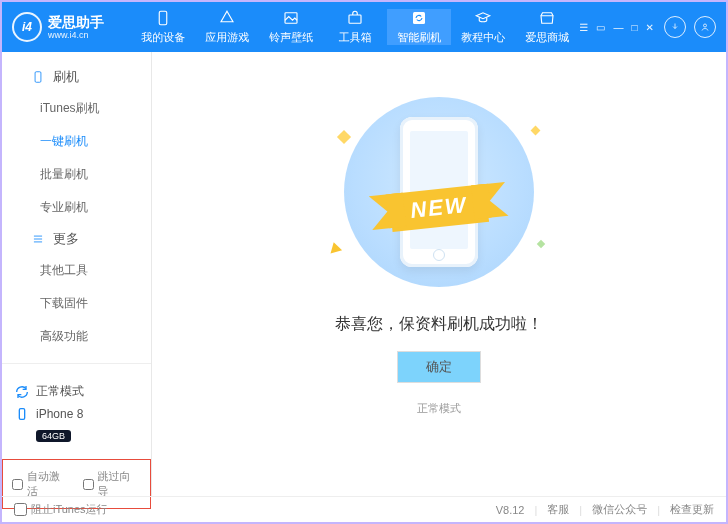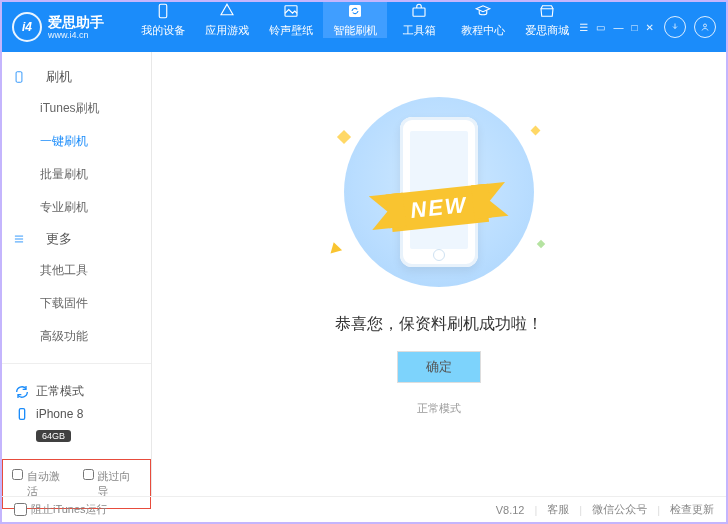--- a/index.html
+++ b/index.html
@@ -4,45 +4,45 @@
 <style>
   * { box-sizing: border-box; margin: 0; padding: 0; font-family: "Microsoft YaHei", Arial, sans-serif; }
   body { width: 728px; height: 524px; overflow: hidden; background: #fff; }
   .window { width: 728px; height: 524px; border: 2px solid #c4b5fd; display: flex; flex-direction: column; }
   .titlebar { height: 50px; background: #1b8cfa; display: flex; align-items: center; color: #fff; padding: 0 10px; }
   .logo-block { display: flex; align-items: center; gap: 6px; width: 130px; }
   .logo-circle { width: 30px; height: 30px; border: 2px solid rgba(255,255,255,0.9); border-radius: 50%; display: flex; align-items: center; justify-content: center; font-size: 12px; font-weight: bold; font-style: italic; }
   .logo-text { display: flex; flex-direction: column; line-height: 1; }
   .logo-text .t1 { font-size: 14px; font-weight: bold; }
   .logo-text .t2 { font-size: 9px; opacity: 0.9; margin-top: 2px; }
-  .nav { display: flex; height: 100%; align-items: flex-start; }
+  .nav { display: flex; height: 100%; align-items: center; }
   .nav-item { width: 64px; display: flex; flex-direction: column; align-items: center; justify-content: center; font-size: 11px; gap: 3px; cursor: pointer; }
   .nav-item.active { background: #409eff; }
   .nav-icon { width: 18px; height: 18px; display: flex; align-items: center; justify-content: center; }
   .nav-icon svg { width: 18px; height: 18px; fill: none; stroke: #fff; stroke-width: 1.5; }
   .spacer { flex: 1; }
   .win-controls { display: flex; align-items: center; gap: 8px; font-size: 10px; }
   .win-controls .wc { opacity: 0.9; cursor: pointer; }
   .usercircles { display: flex; gap: 8px; margin-left: 10px; }
   .ucirc { width: 22px; height: 22px; border: 1.5px solid rgba(255,255,255,0.85); border-radius: 50%; display: flex; align-items: center; justify-content: center; cursor: pointer; }
   .ucirc svg { width: 12px; height: 12px; fill: none; stroke: #fff; stroke-width: 1.5; }
 
   .body { flex: 1; display: flex; min-height: 0; }
   .sidebar { width: 150px; border-right: 1px solid #e8e8e8; display: flex; flex-direction: column; }
   .side-scroll { flex: 1; padding: 10px 0; }
-  .side-group { padding: 6px 10px; display: flex; align-items: center; gap: 20px; color: #555; font-size: 13px; }
+  .side-group { padding: 6px 29px; display: flex; align-items: center; gap: 8px; color: #555; font-size: 13px; }
   .side-group svg { width: 14px; height: 14px; stroke: #1b8cfa; fill: none; stroke-width: 1.5; }
   .side-sub { padding: 8px 14px 8px 38px; color: #666; font-size: 12px; cursor: pointer; }
   .side-sub.active { color: #1b8cfa; }
   .side-bottom { padding: 16px 12px; border-top: 1px solid #eee; }
   .mode-row { display: flex; align-items: center; gap: 6px; font-size: 12px; color: #555; padding: 3px 0; }
   .mode-row svg { width: 16px; height: 16px; }
-  .badge { display: inline-block; background: #404040; color: #fff; font-size: 9px; padding: 1px 6px; border-radius: 3px; margin-top: 2px; margin-left: 22px; }
+  .badge { display: inline-block; background: #0f172a; color: #fff; font-size: 9px; padding: 1px 6px; border-radius: 3px; margin-top: 2px; margin-left: 22px; }
   .check-row { display: flex; gap: 12px; padding: 10px 10px; font-size: 11px; color: #888; outline: 1.5px solid #e74c3c; outline-offset: -1px; }
-  .check-row label { display: flex; gap: 4px; }
+  .check-row label { display: flex; align-items: center; gap: 4px; }
   .check-row input { width: 11px; height: 11px; }
 
   .main { flex: 1; position: relative; display: flex; flex-direction: column; align-items: center; background: #fff; }
   .illus { margin-top: 40px; width: 260px; height: 200px; position: relative; }
   .circle-bg { position: absolute; left: 50%; top: 50%; width: 190px; height: 190px; border-radius: 50%; background: radial-gradient(circle at 50% 45%, #cfe9ff 0%, #b9ddff 60%, #a9d3fb 100%); transform: translate(-50%, -50%); }
   .phone { position: absolute; left: 50%; top: 50%; width: 78px; height: 150px; background: #fff; border-radius: 12px; transform: translate(-50%, -50%); box-shadow: inset 0 0 0 3px #e8f2fb, 0 4px 10px rgba(0,0,0,0.08); }
   .phone::before { content: ""; position: absolute; left: 10px; right: 10px; top: 14px; bottom: 18px; background: #eef6fe; border-radius: 2px; }
   .phone::after { content: ""; position: absolute; left: 50%; bottom: 6px; width: 10px; height: 10px; border: 1.5px solid #cfe2f2; border-radius: 50%; transform: translateX(-50%); }
   .ribbon { position: absolute; left: 50%; top: 58%; transform: translate(-50%, -50%) rotate(-6deg); background: #f9c430; color: #fff; font-weight: 800; font-size: 22px; padding: 6px 20px; letter-spacing: 2px; font-style: italic; }
   .ribbon::before, .ribbon::after { content: ""; position: absolute; top: 0; width: 0; height: 0; border: 17px solid transparent; }
@@ -94,37 +94,37 @@
       </div>
       <div class="nav-item">
         <span class="nav-icon">
             <svg viewBox="0 0 24 24">
               <rect x="4" y="5" width="16" height="14" rx="1"></rect>
               <path d="M4 15l5-5 5 5 3-3 3 3"></path>
             </svg>
           </span>
         <span>铃声壁纸</span>
       </div>
+      <div class="nav-item">
+        <span class="nav-icon">
+            <svg viewBox="0 0 24 24">
+              <rect x="4" y="8" width="16" height="11" rx="1"></rect>
+              <path d="M9 8V6a3 3 0 0 1 6 0v2"></path>
+            </svg>
+          </span>
+        <span>工具箱</span>
+      </div>
       <div class="nav-item active">
         <span class="nav-icon">
             <svg viewBox="0 0 24 24">
               <rect x="4" y="4" width="16" height="16" rx="2" fill="#fff" stroke="none"></rect>
               <path d="M8 12a4 4 0 0 1 7-2M16 12a4 4 0 0 1-7 2" stroke="#1b8cfa"></path>
             </svg>
           </span>
         <span>智能刷机</span>
-      </div>
-      <div class="nav-item">
-        <span class="nav-icon">
-            <svg viewBox="0 0 24 24">
-              <rect x="4" y="8" width="16" height="11" rx="1"></rect>
-              <path d="M9 8V6a3 3 0 0 1 6 0v2"></path>
-            </svg>
-          </span>
-        <span>工具箱</span>
       </div>
       <div class="nav-item">
         <span class="nav-icon">
             <svg viewBox="0 0 24 24">
               <path d="M3 9l9-4 9 4-9 4z"></path>
               <path d="M7 11v4c0 1 2 2 5 2s5-1 5-2v-4"></path>
             </svg>
           </span>
         <span>教程中心</span>
       </div>

